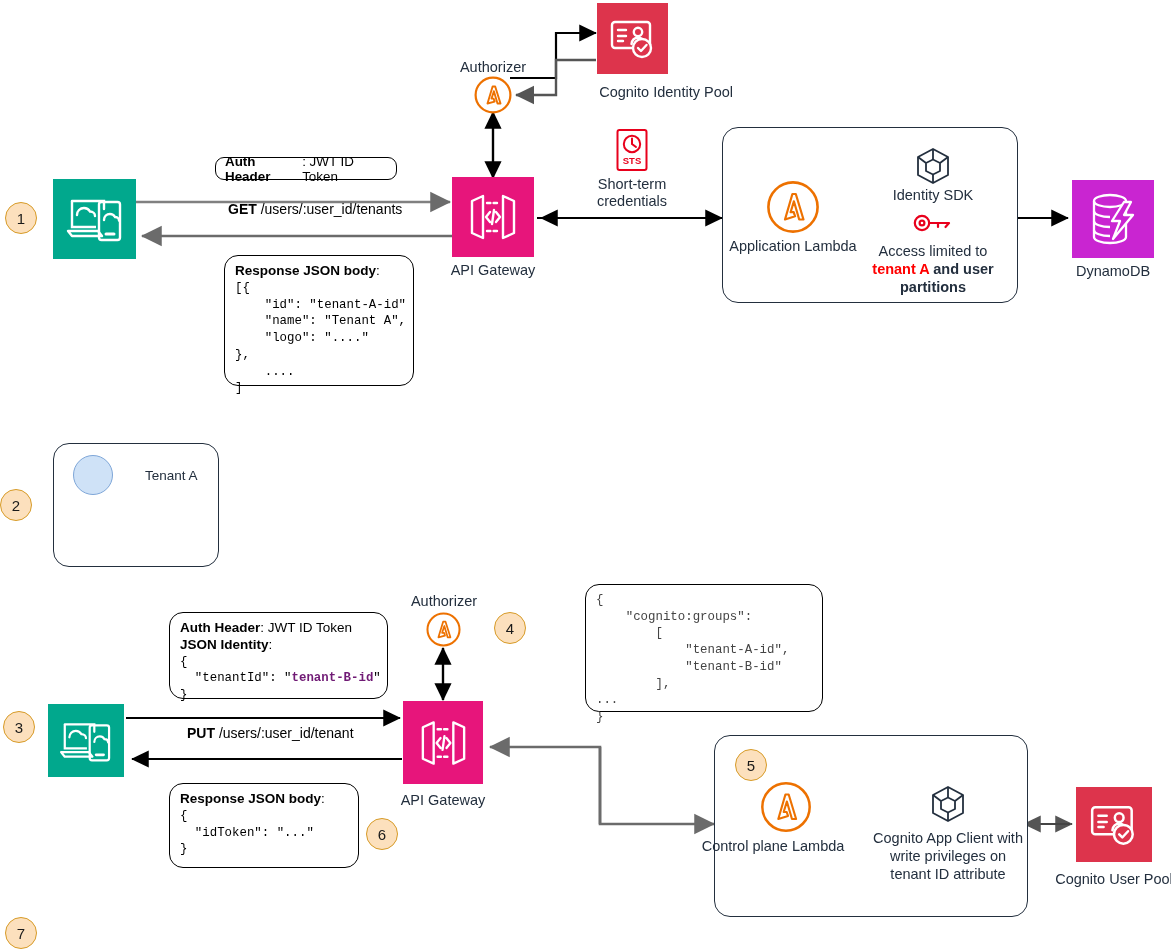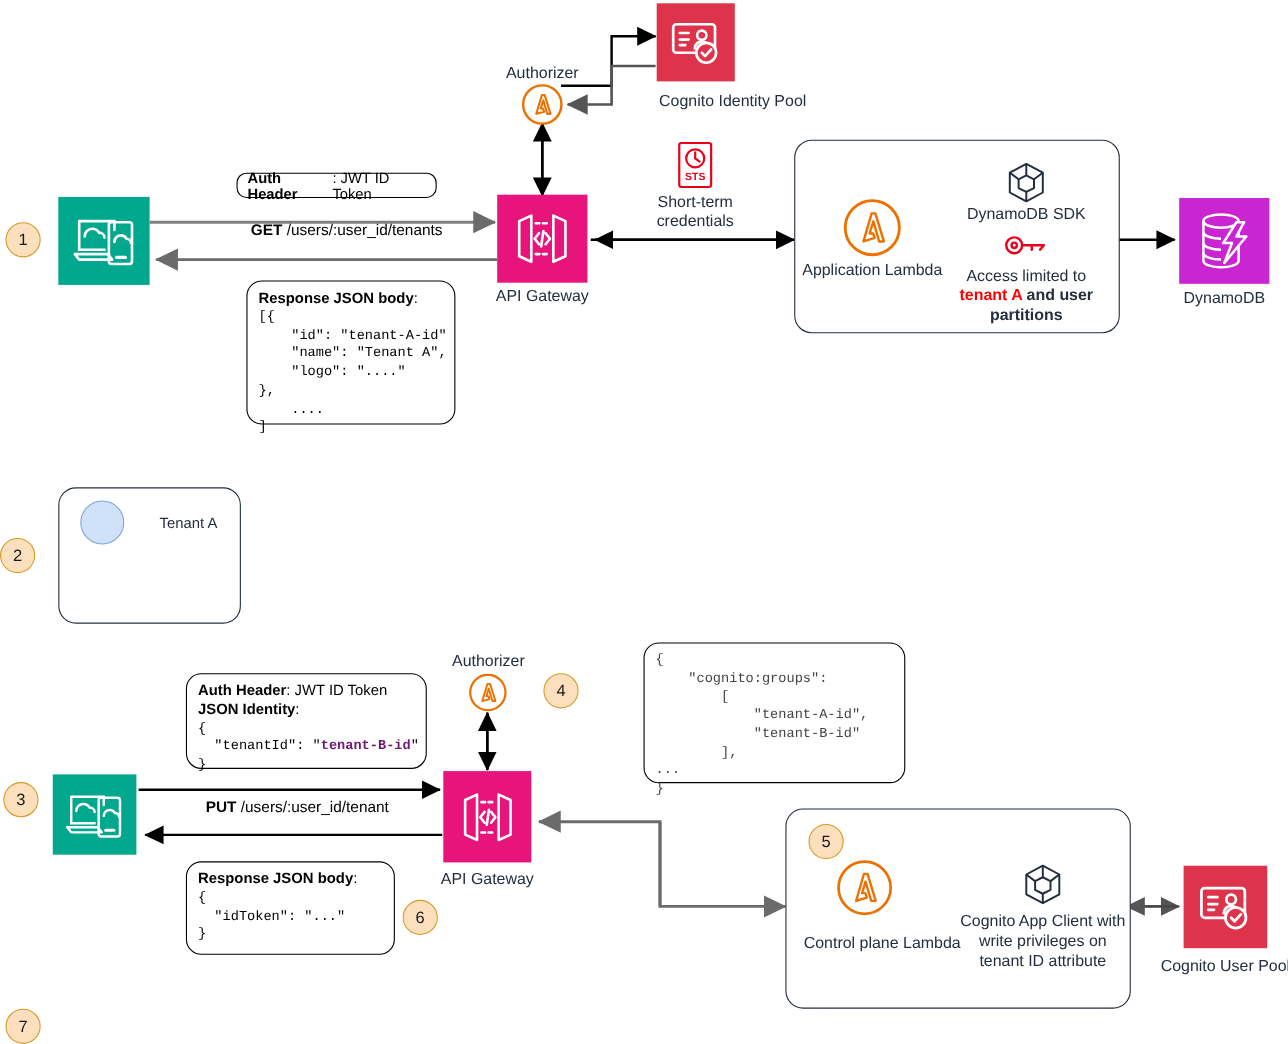--- a/index.html
+++ b/index.html
@@ -150,21 +150,21 @@
   </div>
   <div class="cap" style="left:713px;top:238px;width:160px;">Application Lambda</div>
 
   <div class="tile" style="left:914px;top:146px;width:38px;height:40px;">
     <svg width="38" height="40" viewBox="0 0 38 40" fill="none" stroke="#232f3e" stroke-width="1.8">
       <path d="M19 3 L34 11 L34 29 L19 37 L4 29 L4 11 Z" stroke-linejoin="round"></path>
       <path d="M19 13.5 L26 17 L26 25 L19 28.5 L12 25 L12 17 Z" stroke-linejoin="round"></path>
       <path d="M19 3 L19 13.5M4 11 L12 17M34 11 L26 17M19 28.5 L19 37"></path>
     </svg>
   </div>
-  <div class="cap" style="left:858px;top:187px;width:150px;">DynamoDB SDK</div>
+  <div class="cap" style="left:858px;top:187px;width:150px;">Identity SDK</div>
 
   <div class="tile" style="left:912px;top:211px;width:42px;height:24px;">
     <svg width="42" height="24" viewBox="0 0 42 24" fill="none" stroke="#e8001c" stroke-width="2.2">
       <circle cx="10" cy="12" r="7.2"></circle>
       <circle cx="10" cy="12" r="2.4"></circle>
       <path d="M17 12h20l-3.5 4M26 12v4" stroke-linecap="round" stroke-linejoin="round"></path>
     </svg>
   </div>
   <div class="cap" style="left:858px;top:243px;width:150px;">Access limited to</div>
   <div class="cap" style="left:858px;top:261px;width:150px;">
@@ -289,21 +289,21 @@
   </div>
 
   <div class="group" style="left:714px;top:735px;width:312px;height:180px;"></div>
 
   <div class="tile" style="left:760px;top:781px;width:52px;height:52px;">
     <svg width="52" height="52" viewBox="0 0 54 54">
       <circle cx="27" cy="27" r="24.6" fill="#fff" stroke="#ed7100" stroke-width="2.6"></circle>
       <path d="M19 39.5 L26.4 14 L29.8 14 L37.5 39.5 L33.2 39.5 L27.9 21.3 L24.6 32.2 L27.7 32.2 L29.1 36.3 L19 39.5 Z" fill="none" stroke="#ed7100" stroke-width="2.2" stroke-linejoin="round"></path>
     </svg>
   </div>
-  <div class="cap" style="left:721px;top:838px;width:162px;margin-top:12px;">Control plane Lambda</div>
+  <div class="cap" style="left:692px;top:838px;width:162px;">Control plane Lambda</div>
 
   <div class="tile" style="left:929px;top:784px;width:38px;height:40px;">
     <svg width="38" height="40" viewBox="0 0 38 40" fill="none" stroke="#232f3e" stroke-width="1.8">
       <path d="M19 3 L34 11 L34 29 L19 37 L4 29 L4 11 Z" stroke-linejoin="round"></path>
       <path d="M19 13.5 L26 17 L26 25 L19 28.5 L12 25 L12 17 Z" stroke-linejoin="round"></path>
       <path d="M19 3 L19 13.5M4 11 L12 17M34 11 L26 17M19 28.5 L19 37"></path>
     </svg>
   </div>
   <div class="cap" style="left:868px;top:830px;width:160px;">Cognito App Client with</div>
   <div class="cap" style="left:868px;top:848px;width:160px;">write privileges on</div>

